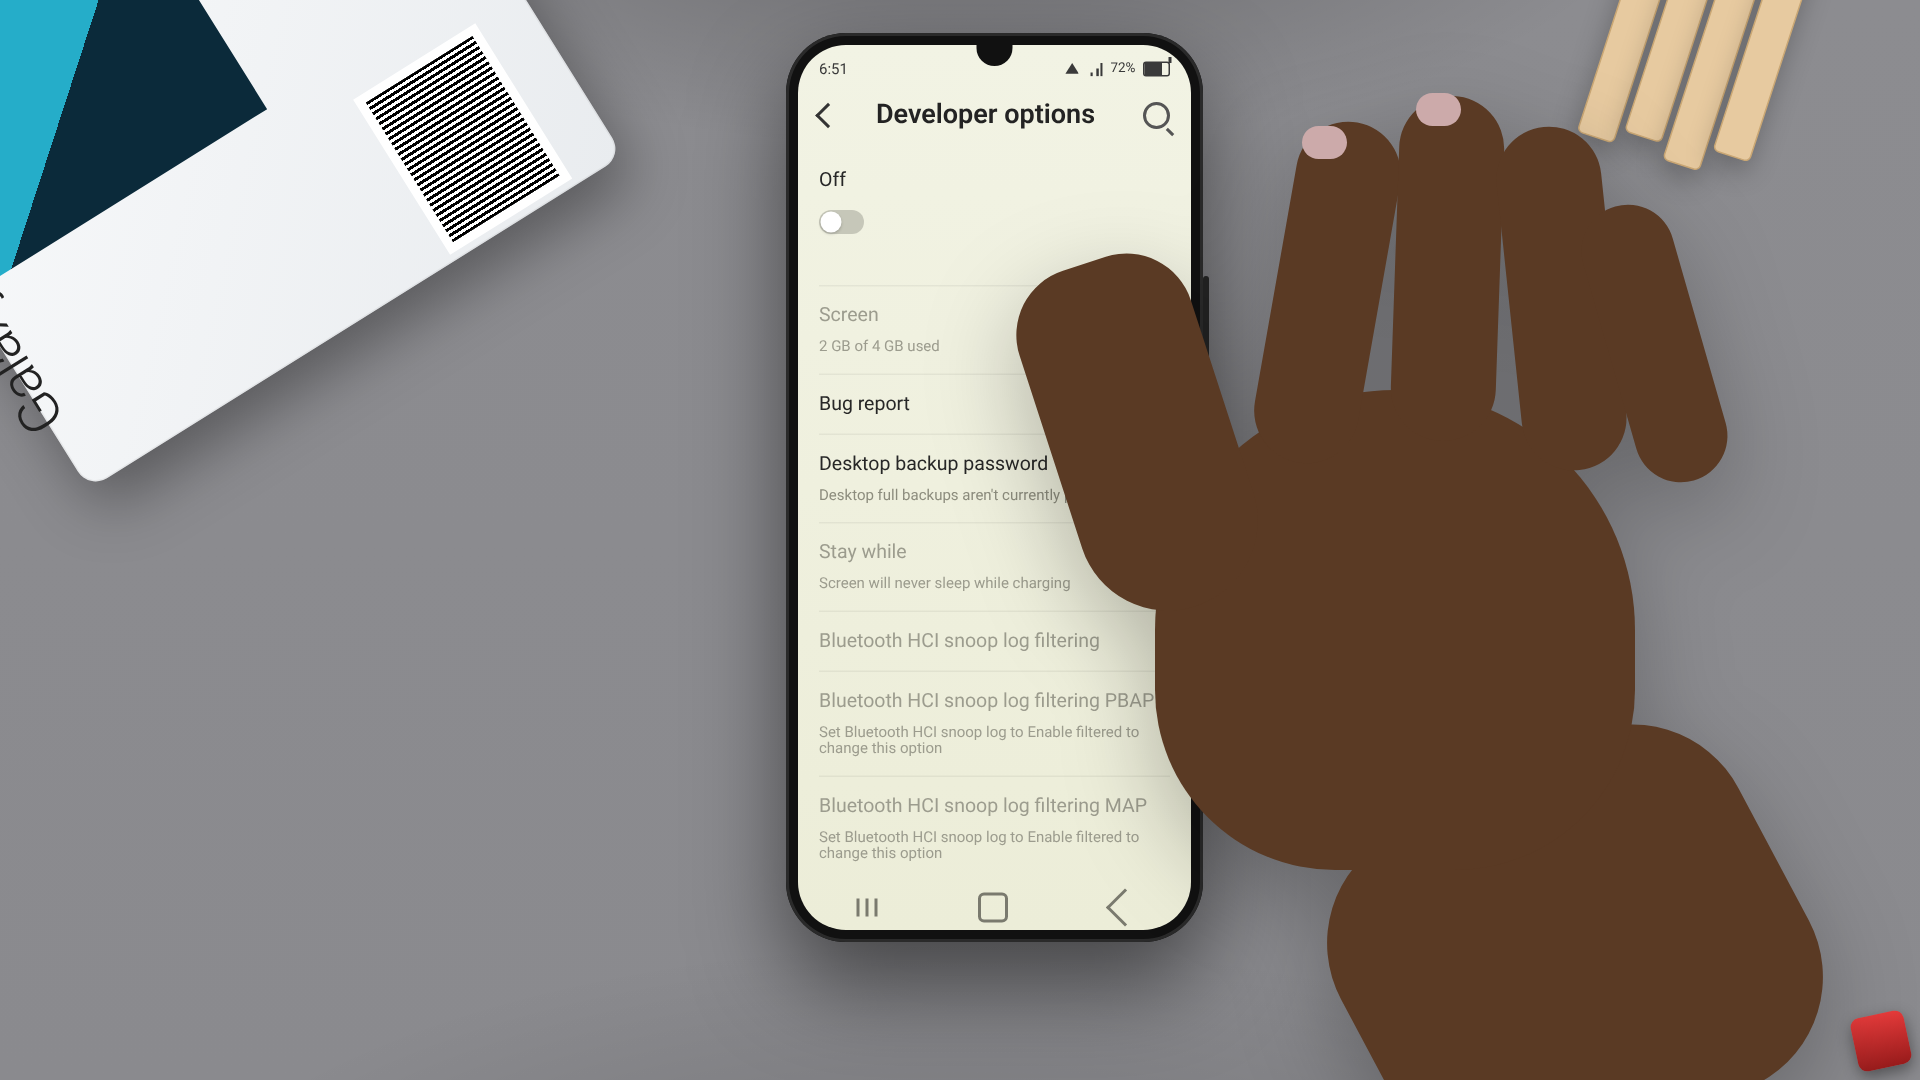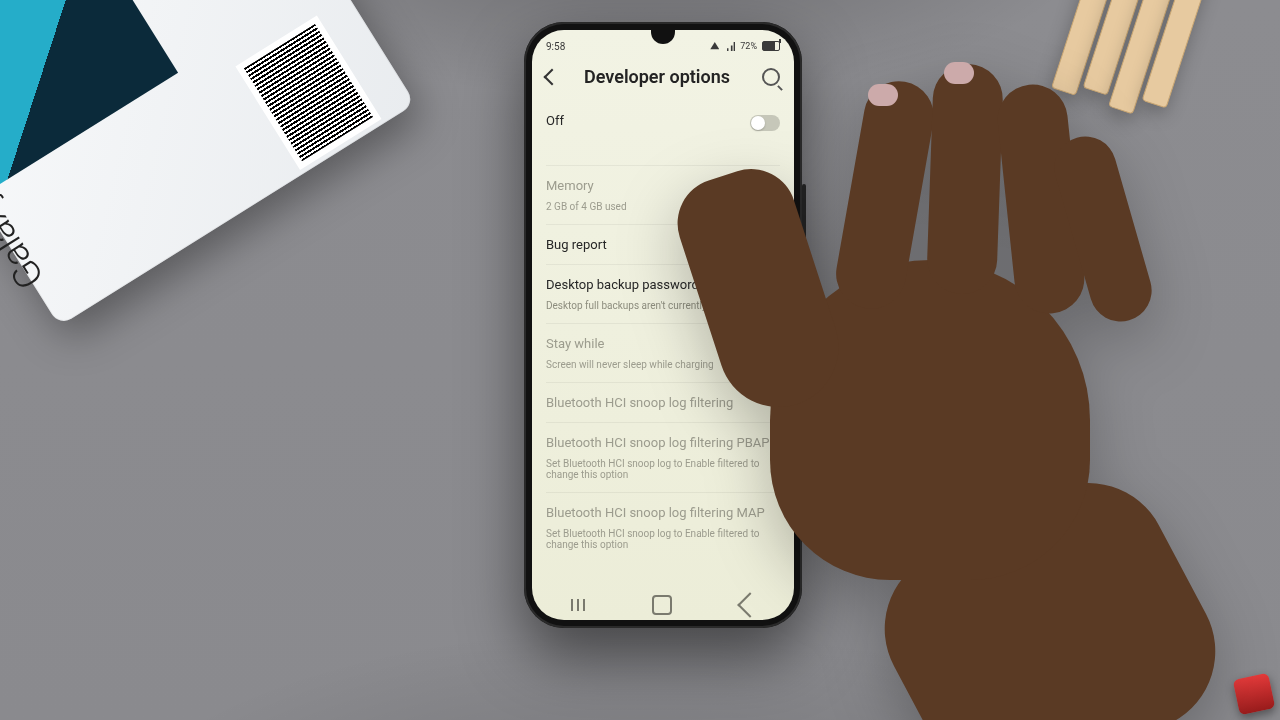--- a/index.html
+++ b/index.html
@@ -67,21 +67,21 @@
   .s-bat::after{content:"";display:inline-block;width:2px;height:4px;background:#3a3a3a;margin-left:16px;position:relative;top:-7px;}
 
   .hdr{display:flex;align-items:center;gap:26px;padding:10px 14px 14px;}
   .back-ic{width:10px;height:10px;border-left:2px solid #333;border-bottom:2px solid #333;transform:rotate(45deg);}
   .title{font-size:18px;font-weight:600;color:#232323;flex:1;}
   .srch-ic{width:14px;height:14px;border:2px solid #555;border-radius:50%;position:relative;}
   .srch-ic::after{content:"";position:absolute;right:-5px;bottom:-5px;width:6px;height:2px;background:#555;transform:rotate(45deg);}
 
   .list{padding:0 14px;}
   .row{padding:12px 0;border-top:1px solid rgba(0,0,0,.05);}
-  .row:first-child{border-top:none;}
+  .row:first-child{border-top:none;flex-direction:column;}
   .row .t{font-size:13px;color:#272727;}
   .row .st{font-size:10px;color:#8d8d7e;margin-top:8px;}
   .row.dis .t,.row.dis .st{color:#9c9c8e;}
   .row.tog{display:flex;align-items:flex-start;justify-content:space-between;gap:10px;}
   .row.tog .col{flex:1;}
   .gap{height:22px;}
 
   .toggle{width:30px;height:16px;background:#c6c7b9;border-radius:10px;position:relative;flex-shrink:0;margin-top:2px;}
   .toggle::after{content:"";position:absolute;left:1px;top:1px;width:14px;height:14px;border-radius:50%;
                  background:#fff;box-shadow:0 1px 2px rgba(0,0,0,.2);}
@@ -112,21 +112,21 @@
     <span></span>
     <span></span>
 </div>
 
 <div class="phone">
   <div class="btn-r"></div>
   <div class="screen">
     <div class="notch"></div>
 
     <div class="status">
-      <span>9:58</span>
+      <span>6:51</span>
       <span class="r">
         <span class="s-ic s-wifi"></span>
         <span class="s-ic s-sig"></span>
         <span>72%</span>
         <span class="s-bat"></span>
       </span>
     </div>
 
     <div class="hdr">
       <span class="back-ic"></span>
@@ -137,21 +137,21 @@
     <div class="list">
       <div class="row tog">
         <div class="col">
             <div class="t">Off</div>
           </div>
         <div class="toggle"></div>
       </div>
       <div class="gap"></div>
 
       <div class="row dis">
-        <div class="t">Memory</div>
+        <div class="t">Screen</div>
         <div class="st">2 GB of 4 GB used</div>
       </div>
       <div class="row">
         <div class="t">Bug report</div>
       </div>
       <div class="row">
         <div class="t">Desktop backup password</div>
         <div class="st">Desktop full backups aren't currently protected</div>
       </div>
       <div class="row tog dis">

